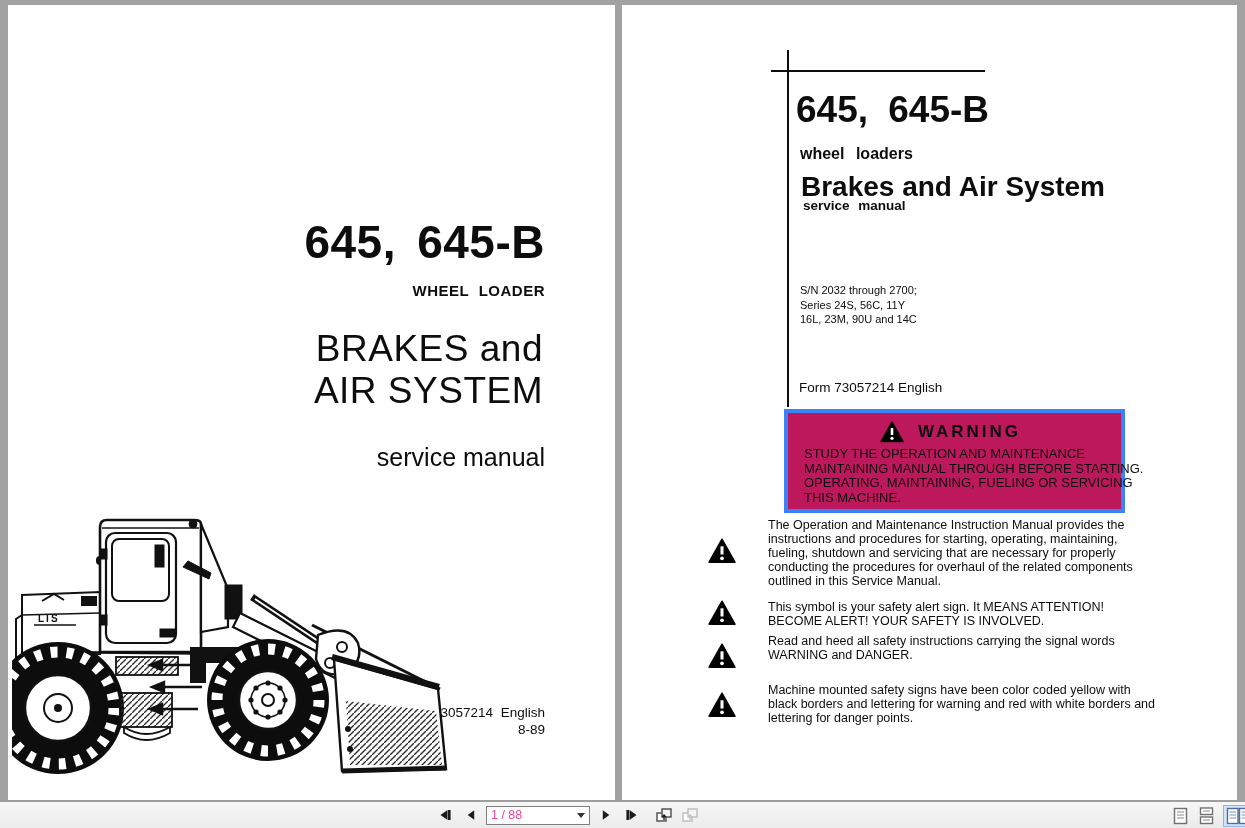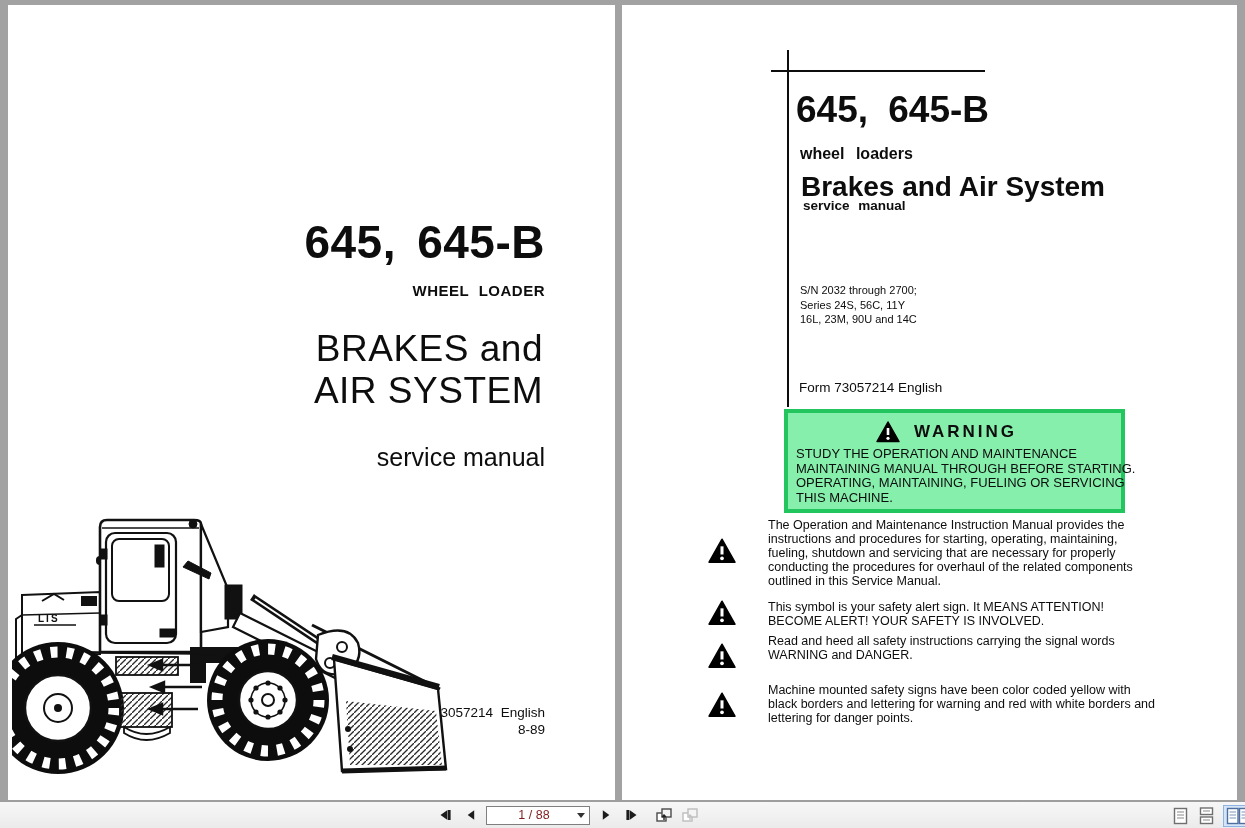--- a/index.html
+++ b/index.html
@@ -25,39 +25,39 @@
   .rp-hrule { left:149px; top:65px;  width:214px; height:2px;  background:#0d0d0d; }
   .rp-title   { left:174px; top:84px;  font-size:37px;   font-weight:700; word-spacing:10px; white-space:nowrap; }
   .rp-sub     { left:178px; top:140px; font-size:16px;   font-weight:700; word-spacing:7px;  }
   .rp-heading { left:179px; top:166px; font-size:28px;   font-weight:700; }
   .rp-service { left:181px; top:193px; font-size:13.5px; font-weight:700; word-spacing:5px; }
   .rp-serial  { left:178px; top:278px; font-size:11px; line-height:14.6px; }
   .rp-form    { left:177px; top:375px; font-size:13.5px; }
 
   .warning-box {
     left:162px; top:404px; width:341px; height:104px;
-    border:4px solid #22c55e; background:#86efac; padding:6px 0 0 8px;
+    border:4px solid #3b82f6; background:#be185d; padding:6px 0 0 16px;
   }
   .warning-head { display:flex; align-items:center; justify-content:center; gap:14px; margin:2px 24px 4px 0; }
   .warning-title { font-size:17px; font-weight:700; letter-spacing:3px; }
   .warning-line { font-size:13px; line-height:14.5px; white-space:nowrap; }
   .safety-text { position:absolute; left:146px; width:392px; font-size:12.5px; line-height:13.9px; }
 
   
   .toolbar {
     position:absolute; left:0; bottom:0; width:1245px; height:28px;
     background:linear-gradient(#f7f7f7,#ebebeb); border-top:2px solid #9e9e9e;
   }
   .nav-group { position:absolute; left:434px; top:3px; display:flex; align-items:center; gap:6px; }
   .tb-btn { width:20px; height:20px; display:flex; align-items:center; justify-content:center; }
   .page-combo {
     width:104px; height:19px; background:#fff; border:1px solid #7f7f7f;
     display:flex; align-items:center; padding:0 4px;
   }
-  .page-combo .num { flex:1; text-align:center; font-size:12.5px; color:#7f1d1d; }
+  .page-combo .num { flex:1; font-size:12.5px; color:#ec4899; }
   .caret { width:0; height:0; border-left:4px solid transparent; border-right:4px solid transparent; border-top:5px solid #333; }
   .view-group { position:absolute; right:-10px; top:3px; display:flex; align-items:center; gap:7px; }
   .vm-btn { height:22px; display:flex; align-items:center; justify-content:center; padding:1px 2px; }
   .vm-btn.selected { background:#d5e5f8; border:1px solid #8fb4e4; }
 </style>
 </head>
 <body>
 
 <div class="stage">
 

